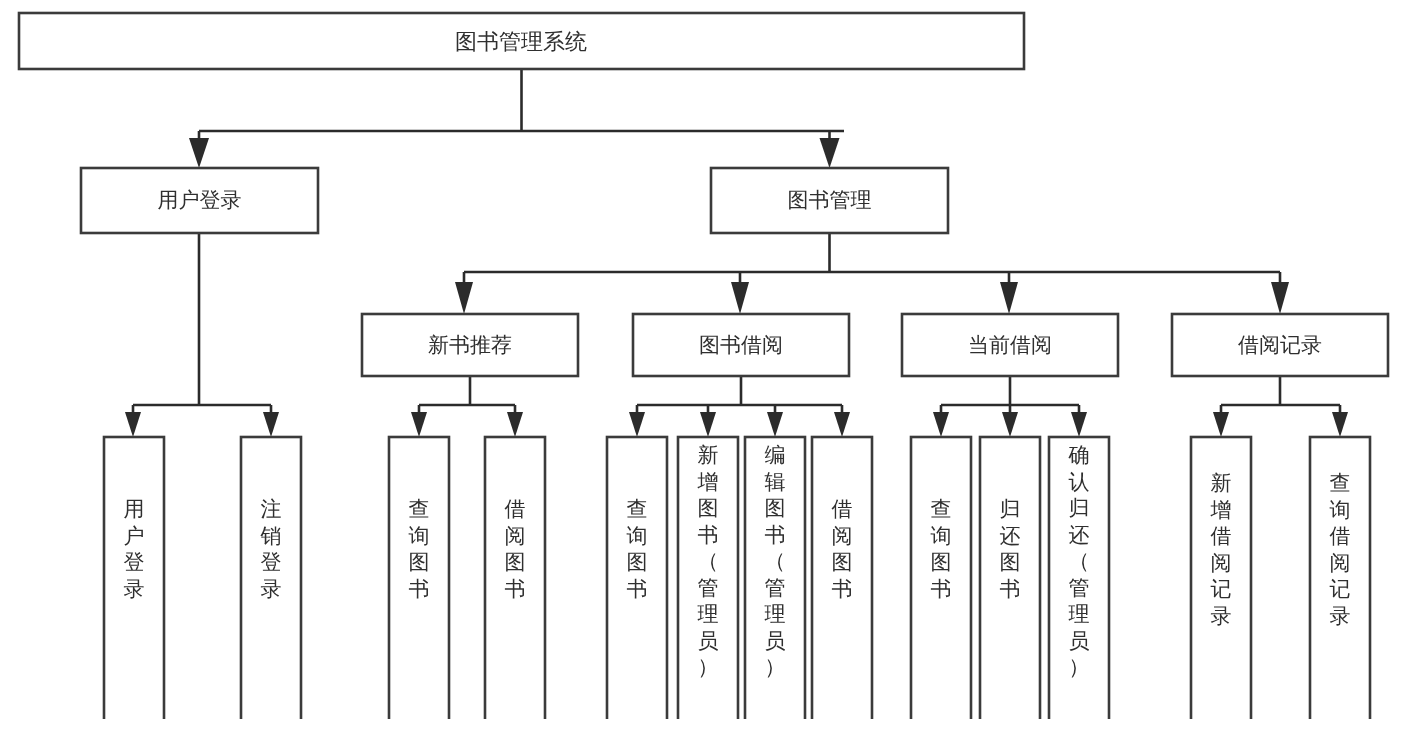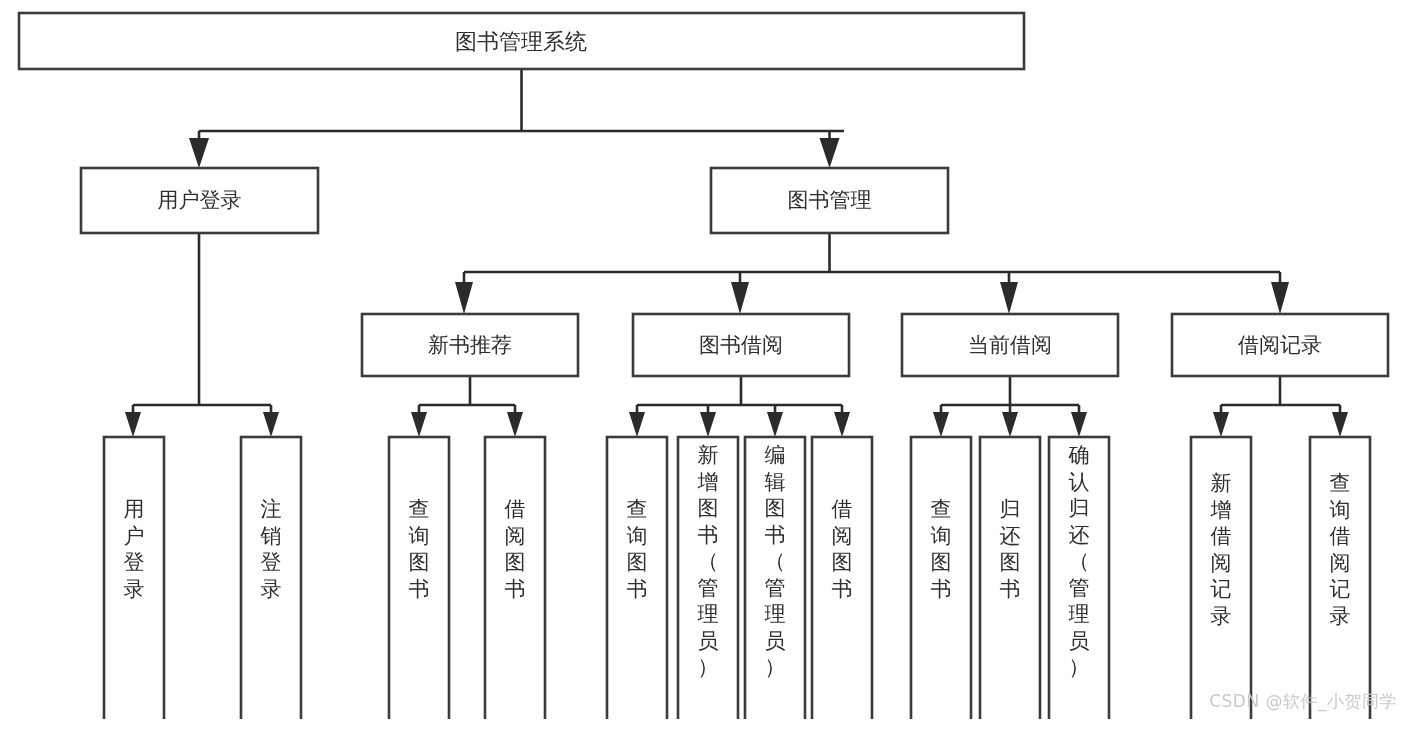--- a/index.html
+++ b/index.html
@@ -227,14 +227,13 @@
       <rect class="node-box" x="1191" y="437" width="60" height="298"></rect>
       <text class="node-label-v" x="1221" y="490"><tspan x="1221" y="490">新</tspan><tspan x="1221" y="516.5">增</tspan><tspan x="1221" y="543">借</tspan><tspan x="1221" y="569.5">阅</tspan><tspan x="1221" y="596">记</tspan><tspan x="1221" y="622.5">录</tspan></text>
     </g>
     <g>
       <rect class="node-box" x="1310" y="437" width="60" height="298"></rect>
       <text class="node-label-v" x="1340" y="490"><tspan x="1340" y="490">查</tspan><tspan x="1340" y="516.5">询</tspan><tspan x="1340" y="543">借</tspan><tspan x="1340" y="569.5">阅</tspan><tspan x="1340" y="596">记</tspan><tspan x="1340" y="622.5">录</tspan></text>
     </g>
 
   </svg>
 
-  <div class="watermark">CSDN @软件_小贺同学</div>
 </div>
 
 </body></html>

